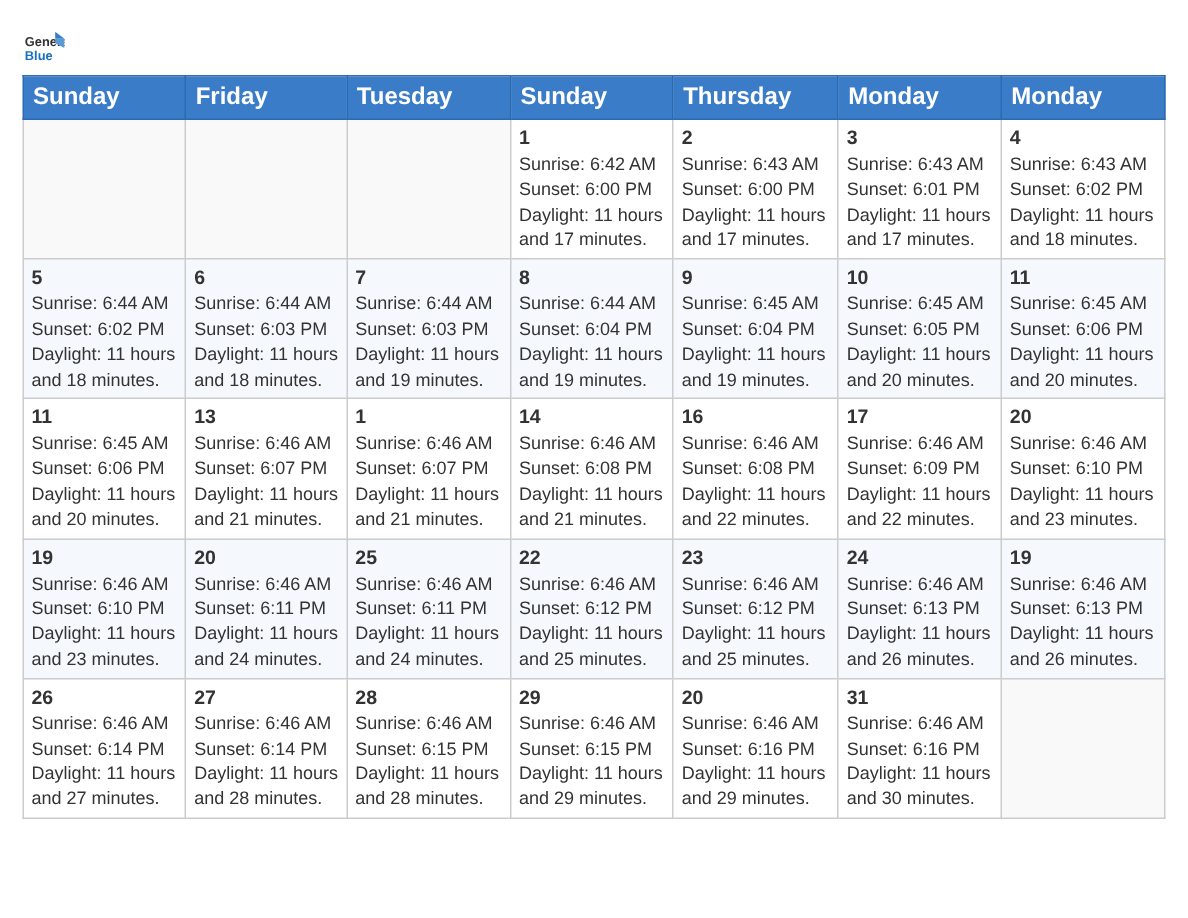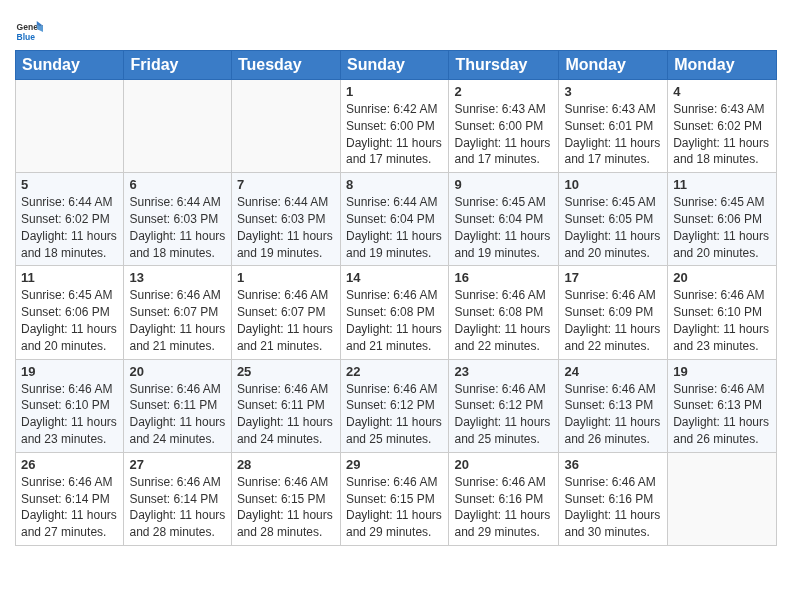--- a/index.html
+++ b/index.html
@@ -239,19 +239,19 @@
         </td>
         <td>
           <span class="day-number">29</span>
           <div class="day-info">Sunrise: 6:46 AM<br>Sunset: 6:15 PM<br>Daylight: 11 hours and 29 minutes.</div>
         </td>
         <td>
           <span class="day-number">20</span>
           <div class="day-info">Sunrise: 6:46 AM<br>Sunset: 6:16 PM<br>Daylight: 11 hours and 29 minutes.</div>
         </td>
         <td>
-          <span class="day-number">36</span>
+          <span class="day-number">31</span>
           <div class="day-info">Sunrise: 6:46 AM<br>Sunset: 6:16 PM<br>Daylight: 11 hours and 30 minutes.</div>
         </td>
         <td class="empty"></td>
       </tr>
     </tbody>
 </table>
 
 </body></html>

